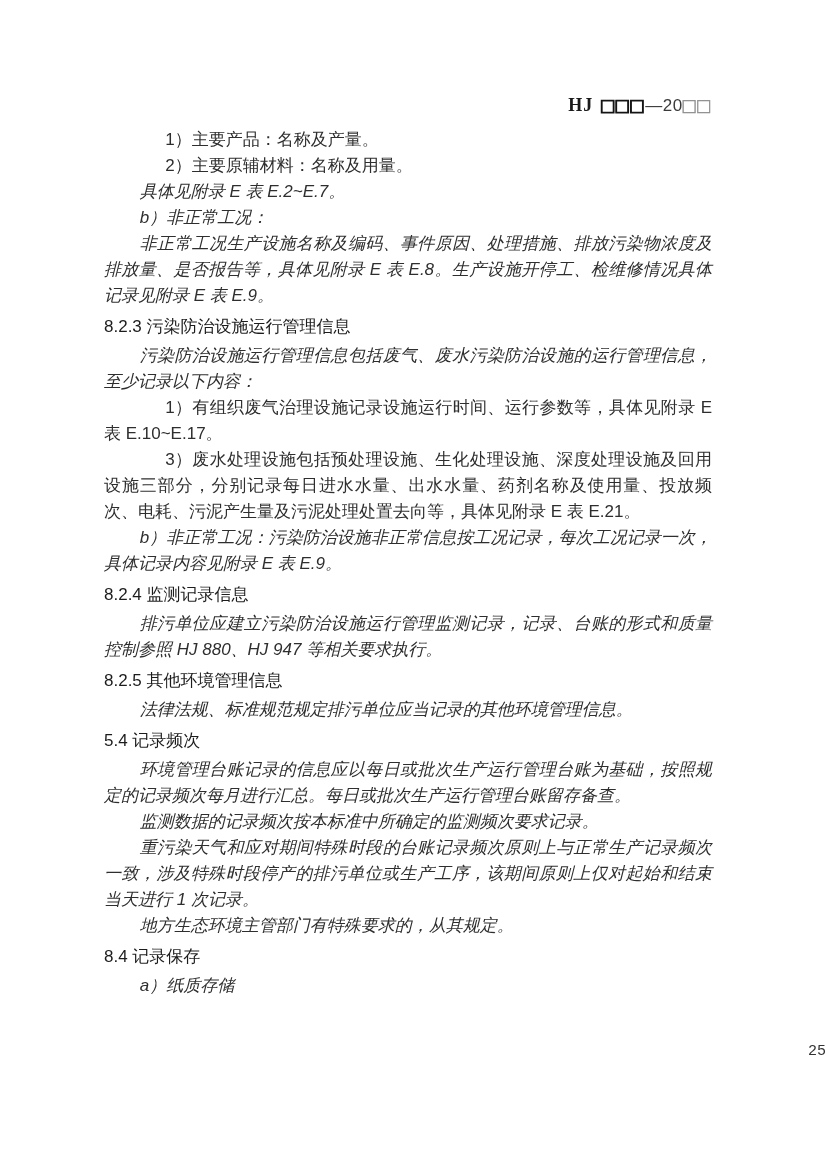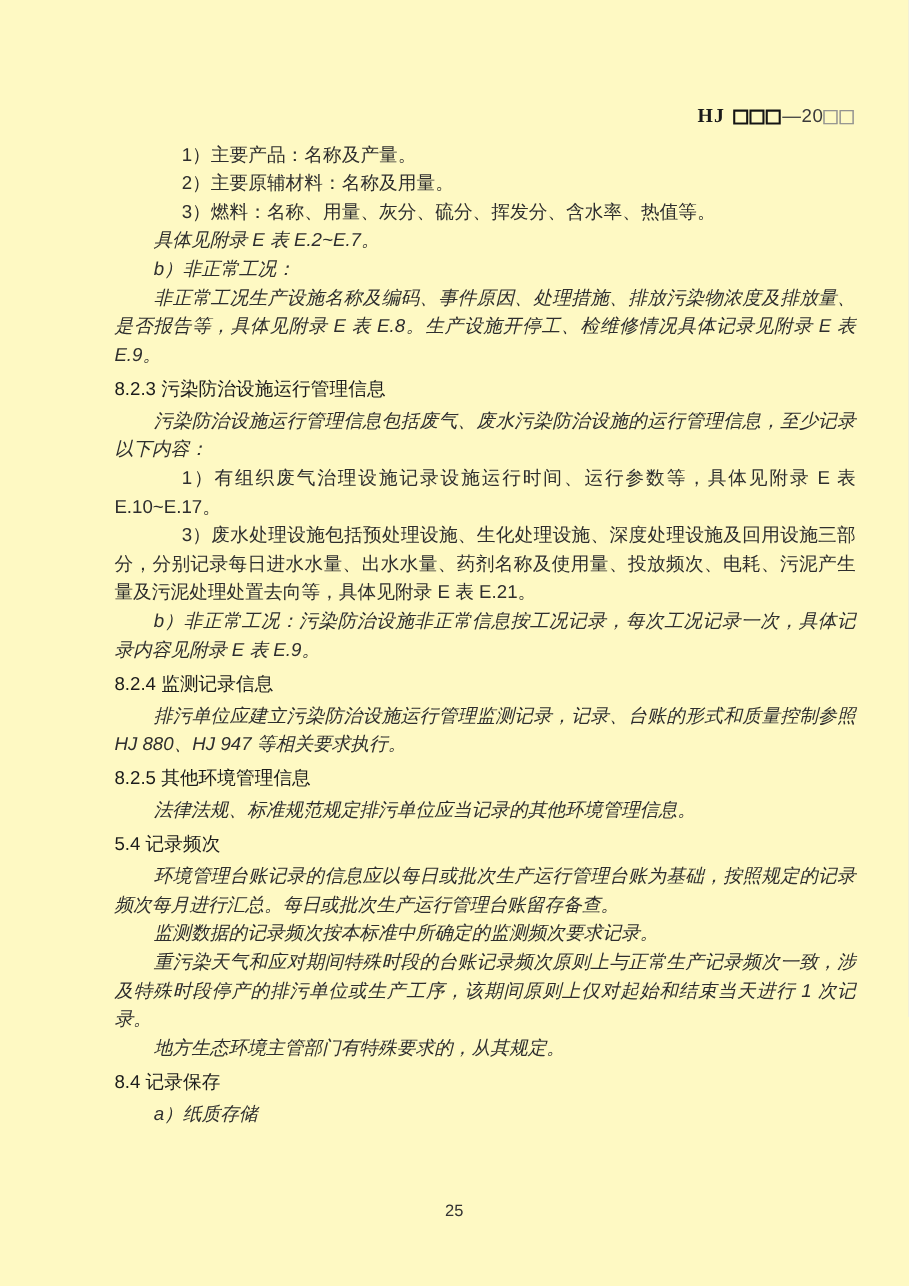--- a/index.html
+++ b/index.html
@@ -1,23 +1,23 @@
 <!DOCTYPE html>
 <html><head>
 <meta charset="utf-8">
 <style>
   html, body { margin: 0; padding: 0; background: #e8e8e8; }
   .page {
     position: relative;
     width: 826px;
     height: 1169px;
     margin: 0 auto;
-    background: #fef9c3;
+    background: #ffffff;
     box-sizing: border-box;
-    padding: 94px 48px 0 104px;
+    padding: 94px 114px 0 104px;
     font-family: "Liberation Sans", "DejaVu Sans", sans-serif;
     color: #2e2e2e;
     overflow: hidden;
   }
   
   .doc-header {
     text-align: right;
     margin-bottom: 10px;
     white-space: nowrap;
     line-height: 22px;
@@ -64,41 +64,40 @@
     font-weight: 700;
     color: #1c1c1c;
     text-indent: 0;
     text-align: left;
     margin: 5px 0 3px 0 !important;
   }
   
   .page-number {
     position: absolute;
     left: 0;
-    top: 1092px;
+    top: 1043px;
     width: 100%;
-    text-align: center;
-    font-family: Liberation Sans, sans-serif;
+    text-align: right;
+    font-family: Liberation Mono, monospace;
     font-size: 15px;
     color: #333333;
   }
 </style>
 </head>
 <body>
 
 <div class="page">
 
   <div class="doc-header">
     <span class="hj-label">HJ</span><span class="sq-bold">□□□</span><span class="year-text">—20</span><span class="sq-light">□□</span>
   </div>
 
   <div class="content">
     <p class="item3">1）主要产品：名称及产量。</p>
     <p class="item3">2）主要原辅材料：名称及用量。</p>
-    <p class="item3">3）燃料：名称、用量、灰分、硫分、挥发分、含水率、热值等。</p>
     <p class="para">具体见附录 E 表 E.2~E.7。</p>
     <p class="para">b）非正常工况：</p>
     <p class="para">非正常工况生产设施名称及编码、事件原因、处理措施、排放污染物浓度及排放量、是否报告等，具体见附录 E 表 E.8。生产设施开停工、检维修情况具体记录见附录 E 表 E.9。</p>
     <h3 class="heading">8.2.3 污染防治设施运行管理信息</h3>
     <p class="para">污染防治设施运行管理信息包括废气、废水污染防治设施的运行管理信息，至少记录以下内容：</p>
     <p class="item3">1）有组织废气治理设施记录设施运行时间、运行参数等，具体见附录 E 表 E.10~E.17。</p>
     <p class="item3">3）废水处理设施包括预处理设施、生化处理设施、深度处理设施及回用设施三部分，分别记录每日进水水量、出水水量、药剂名称及使用量、投放频次、电耗、污泥产生量及污泥处理处置去向等，具体见附录 E 表 E.21。</p>
     <p class="para">b）非正常工况：污染防治设施非正常信息按工况记录，每次工况记录一次，具体记录内容见附录 E 表 E.9。</p>
     <h3 class="heading">8.2.4 监测记录信息</h3>
     <p class="para">排污单位应建立污染防治设施运行管理监测记录，记录、台账的形式和质量控制参照 HJ 880、HJ 947 等相关要求执行。</p>

